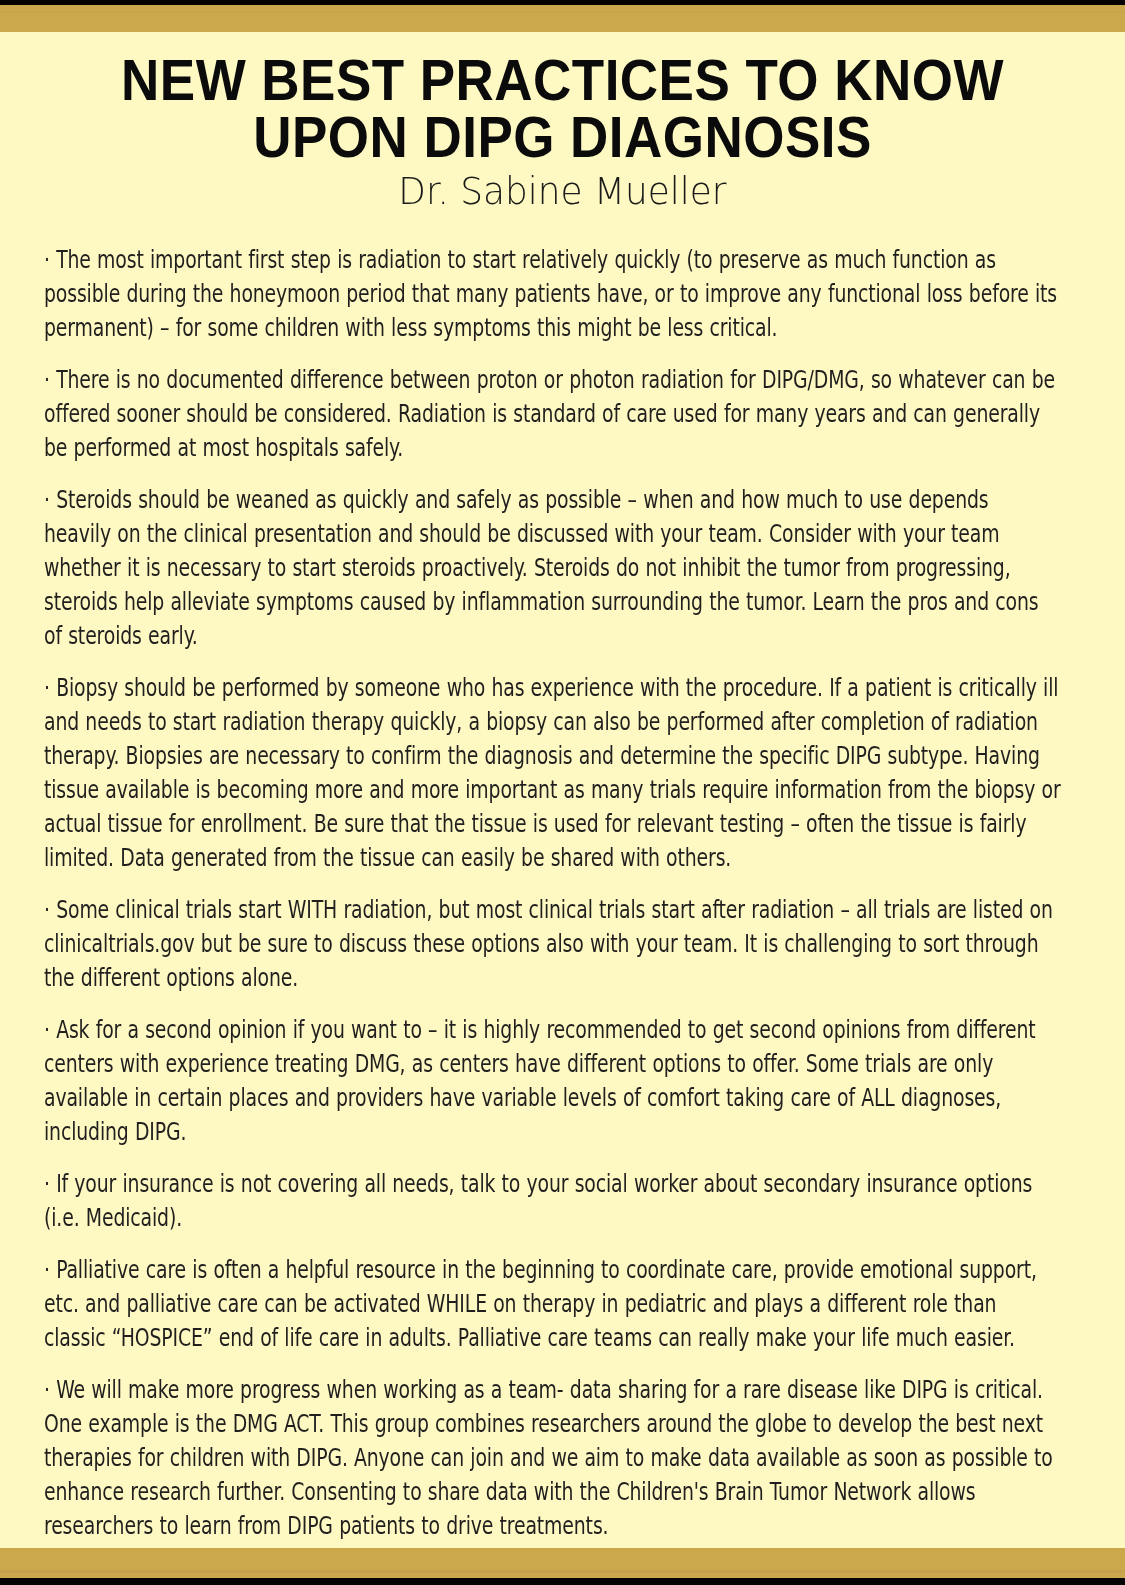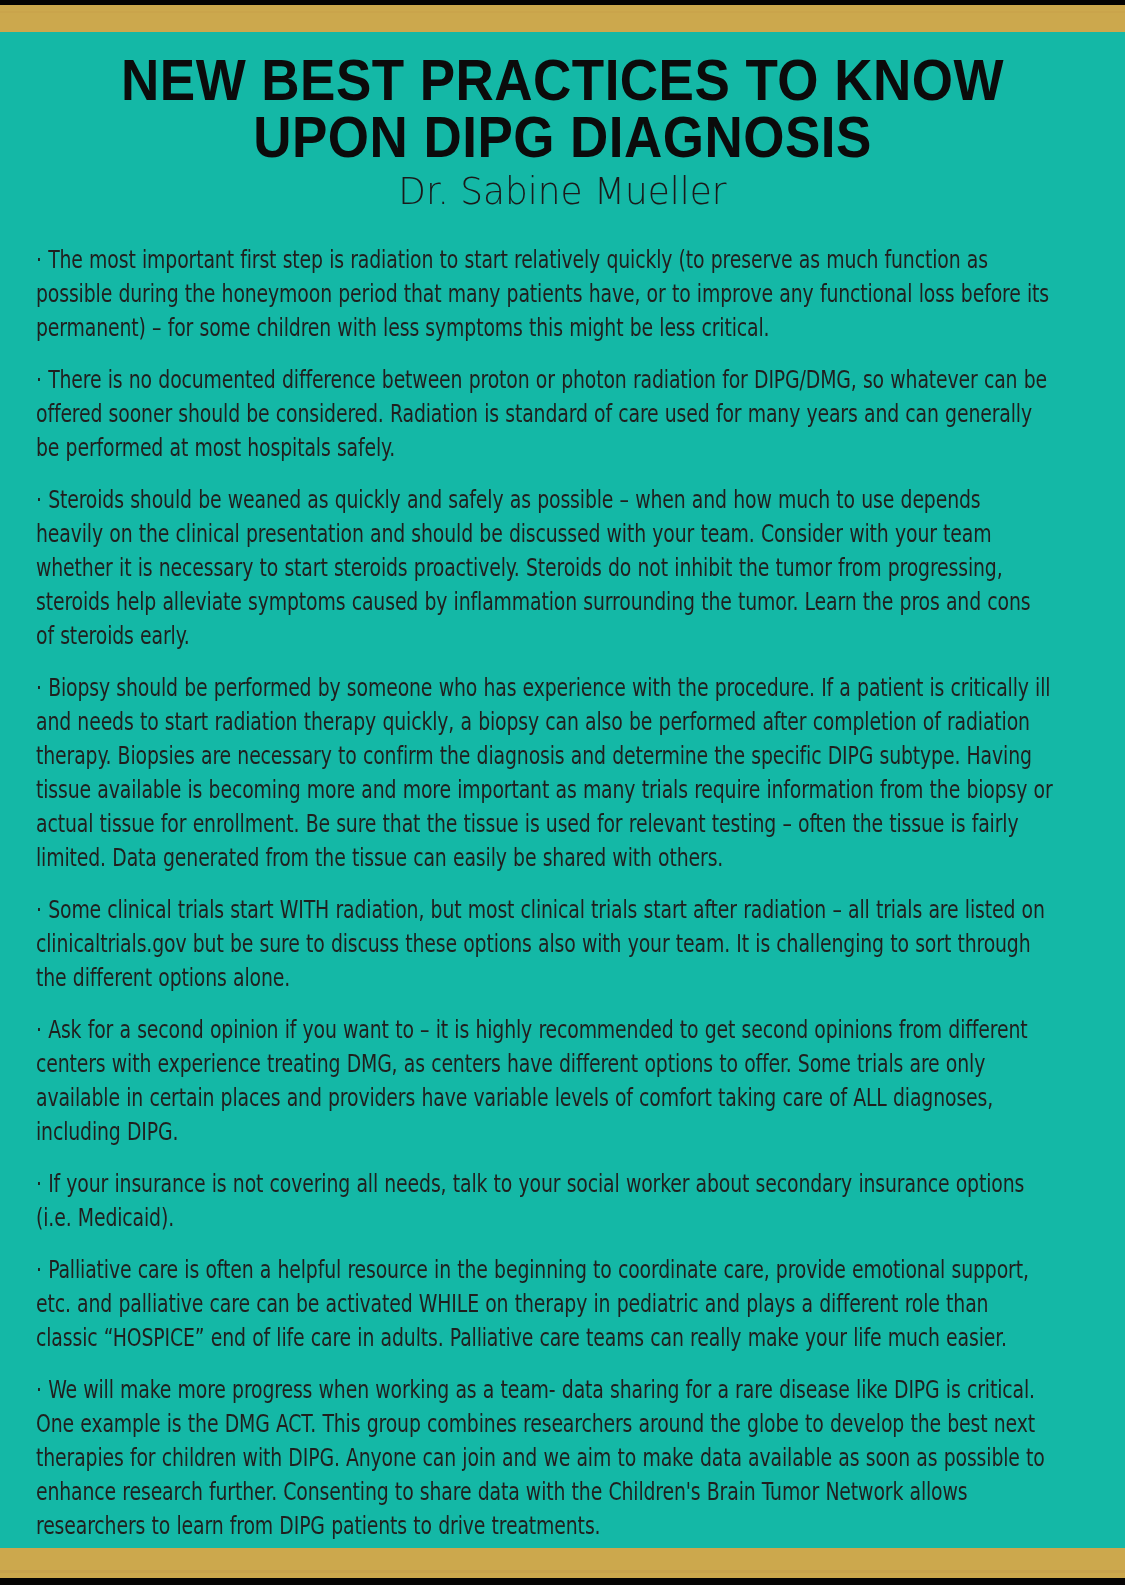--- a/index.html
+++ b/index.html
@@ -11,21 +11,21 @@
     height: 1585px;
     background: #FFFFFE;
     font-family: "Liberation Sans", sans-serif;
     overflow: hidden;
   }
 
   .page {
     position: relative;
     width: 1125px;
     height: 1585px;
-    background: #14b8a6;
+    background: #fef9c3;
     box-sizing: border-box;
     overflow: hidden;
   }
 
   
   .band-dark-top {
     position: absolute;
     left: 0; top: 0;
     width: 1125px;
     height: 5px;
@@ -95,21 +95,21 @@
     line-height: 44px;
     color: #1A1A1A;
     margin: 4px 0 0 0;
     transform: scaleX(0.97);
     transform-origin: center top;
   }
 
   
   .body-col {
     position: absolute;
-    left: 36px;
+    left: 44px;
     top: 243px;
     width: 1018px;
   }
   .para {
     font-family: "DejaVu Sans Condensed", "Liberation Sans Narrow", "DejaVu Sans", sans-serif;
     font-size: 24.5px;
     line-height: 34px;
     color: #201F1E;
     margin: 0 0 18px 0;
     text-align: left;

